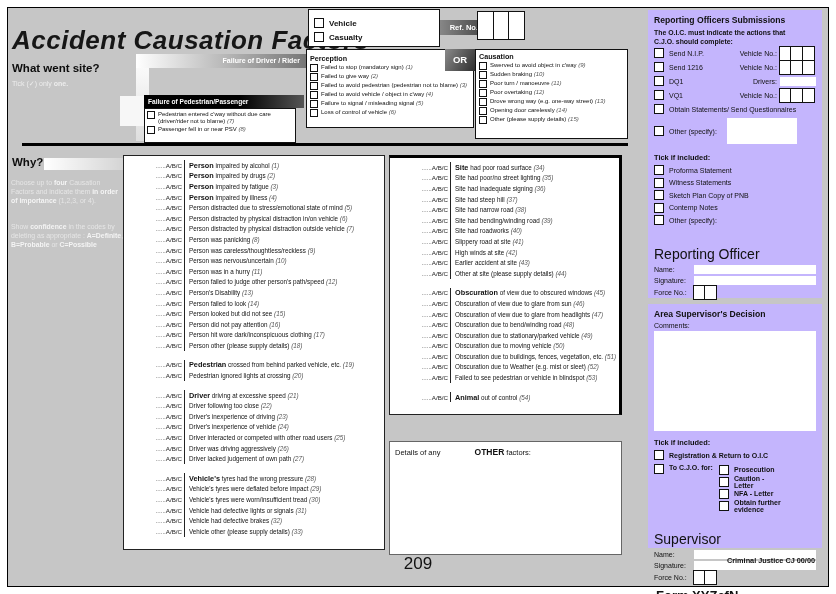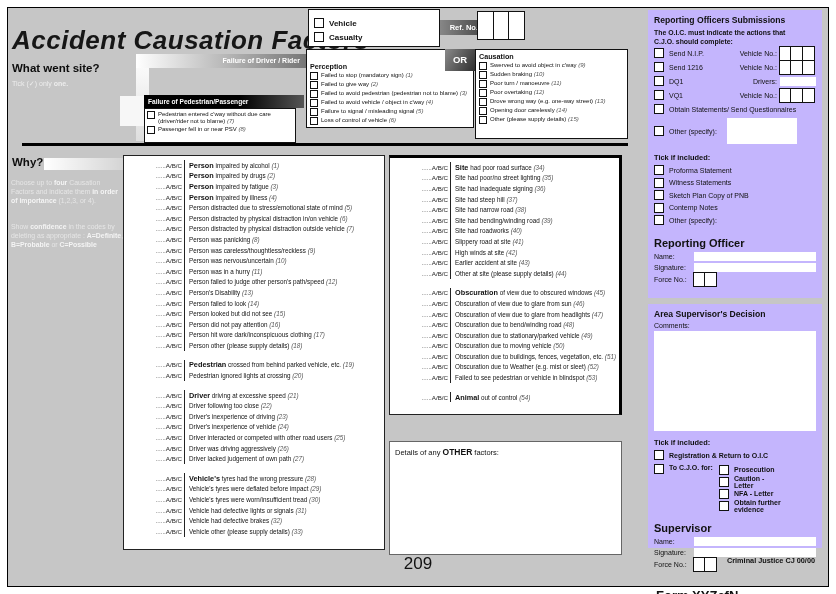--- a/index.html
+++ b/index.html
@@ -19,21 +19,21 @@
   .www-head{position:absolute;left:12px;top:62px;font-size:11.5px;font-weight:bold;color:#0d0d0d;}
   .www-sub{position:absolute;left:12px;top:80px;font-size:7px;color:#ededed;}
   .strip{position:absolute;left:136px;top:54px;width:13px;height:87px;background:linear-gradient(to bottom,#ffffff,#dedede);}
   .notch{position:absolute;left:120px;top:96px;width:30px;height:30px;background:#f7f7f7;}
   .band1{position:absolute;left:136px;top:54px;width:170px;height:14px;background:linear-gradient(to right,#ffffff,#767676);color:#fff;font-size:7px;font-weight:bold;text-align:right;line-height:14px;padding-right:6px;box-sizing:border-box;}
   .band2{position:absolute;left:144px;top:95px;width:160px;height:13px;background:linear-gradient(to right,#000 60%,#555);color:#fff;font-size:6.6px;font-weight:bold;line-height:13px;padding-left:4px;box-sizing:border-box;}
   .pedbox{position:absolute;left:144px;top:108px;width:152px;height:35px;background:#fff;border:1px solid #111;box-sizing:border-box;padding:2px 2px;}
   .crow{display:flex;align-items:flex-start;margin-bottom:1px;}
   .clab{font-size:6px;line-height:7px;}
   .fnum{font-style:italic;color:#555;}
-  .percbox{position:absolute;left:306px;top:49px;width:168px;height:79px;background:#fff;border:1.6px solid #111;box-sizing:border-box;padding:12px 3px;}
+  .percbox{position:absolute;left:306px;top:49px;width:168px;height:79px;background:#fff;border:1.6px solid #111;box-sizing:border-box;padding:4px 3px;}
   .bx-title{font-size:7.2px;font-weight:bold;margin-bottom:1px;}
   .orchip{position:absolute;left:445px;top:49px;width:30px;height:22px;background:linear-gradient(120deg,#8a8a8a,#2e2e2e);color:#fff;font-weight:bold;font-size:9.5px;text-align:center;line-height:22px;}
   .manbox{position:absolute;left:475px;top:49px;width:153px;height:90px;background:#fff;border:1.6px solid #111;box-sizing:border-box;padding:2px 3px;}
   .rule{position:absolute;left:22px;top:143px;width:606px;height:3px;background:#000;}
   
   .why-head{position:absolute;left:12px;top:156px;font-size:11.5px;font-weight:bold;color:#0d0d0d;}
   .why-bar{position:absolute;left:44px;top:158px;width:106px;height:12px;background:linear-gradient(to right,#ffffff,rgba(255,255,255,0));}
   .why-p{position:absolute;left:11px;width:114px;font-size:6.9px;line-height:9px;color:#e6e6e6;}
   .why-p b{color:#f4f4f4;}
   #why-p1{top:178px;}
@@ -41,39 +41,39 @@
   
   .listbox{position:absolute;background:#fff;box-sizing:border-box;}
   #col1{left:123px;top:155px;width:262px;height:395px;border:1px solid #222;padding-top:4px;}
   #col2{left:389px;top:155px;width:233px;height:260px;border:1px solid #222;border-top:3px solid #000;border-right:3px solid #000;padding-top:4px;}
   .frow{display:flex;align-items:center;height:10.6px;}
   .frow.gap{margin-top:9px;}
   .abc{width:58px;flex:0 0 auto;text-align:right;font-size:6.2px;color:#222;border-right:1px solid #222;padding-right:2px;align-self:stretch;display:flex;align-items:center;justify-content:flex-end;}
   .flab{font-size:6.3px;padding-left:4px;white-space:nowrap;}
   .flab b{font-size:7.3px;}
   .otherbox{position:absolute;left:389px;top:441px;width:233px;height:114px;background:#fff;border:1px solid #666;box-sizing:border-box;padding:5px;font-size:7.5px;}
-  .otherbox b{font-size:8.5px;}
+  .otherbox b{font-size:8.5px;margin-left:32px;}
   .pageno{position:absolute;left:390px;top:554px;width:56px;text-align:center;font-size:17px;color:#111;}
   
   .panel{position:absolute;left:648px;width:174px;background:#c4b5fd;box-sizing:border-box;padding:5px 6px;}
   #panel-sub{top:10px;height:288px;}
   #panel-area{top:304px;height:244px;}
   .p-title{font-size:8.6px;font-weight:bold;margin-bottom:3px;}
   .p-intro{font-size:6.9px;font-weight:bold;line-height:9px;}
   .srow{display:flex;align-items:center;height:14px;}
   .srow .slab{font-size:7px;width:64px;flex:0 0 auto;}
   .srow .sfl{font-size:7px;width:44px;text-align:right;margin-right:3px;flex:0 0 auto;}
   .cells{display:flex;}
   .cells .cell{width:11px;height:13px;background:#fff;border:1.4px solid #111;margin-left:-1.4px;}
   .linefield{background:#fff;height:9px;flex:1 1 auto;}
   .bigfield{background:#fff;width:70px;height:26px;flex:0 0 auto;}
   .tick-title{font-size:7.4px;font-weight:bold;margin-top:7px;margin-bottom:2px;}
   .trow{display:flex;align-items:center;height:12.5px;}
   .trow .tlab{font-size:7px;}
-  .sec-title{font-size:11px;font-weight:bold;margin-top:10px;margin-bottom:2px;}
+  .sec-title{font-size:14px;font-weight:normal;margin-top:19px;margin-bottom:2px;}
   .nrow{display:flex;align-items:center;height:11.5px;}
   .nrow .nlab{font-size:7px;width:40px;flex:0 0 auto;}
   .comments-box{background:#fff;width:100%;height:100px;margin-top:2px;}
   .area-lbl{font-size:7px;margin-top:2px;}
   .cjo-row{display:flex;align-items:flex-start;margin-top:2px;}
   .cjo-row .tlab{font-size:7px;font-weight:bold;width:50px;flex:0 0 auto;}
   .cjo-opts .trow{height:12px;}
   .footer-form{position:absolute;left:656px;top:588px;font-size:13px;font-weight:bold;}
   .footer-cj{position:absolute;left:700px;top:556px;width:142px;text-align:center;font-size:7.3px;font-weight:bold;}
 </style>

